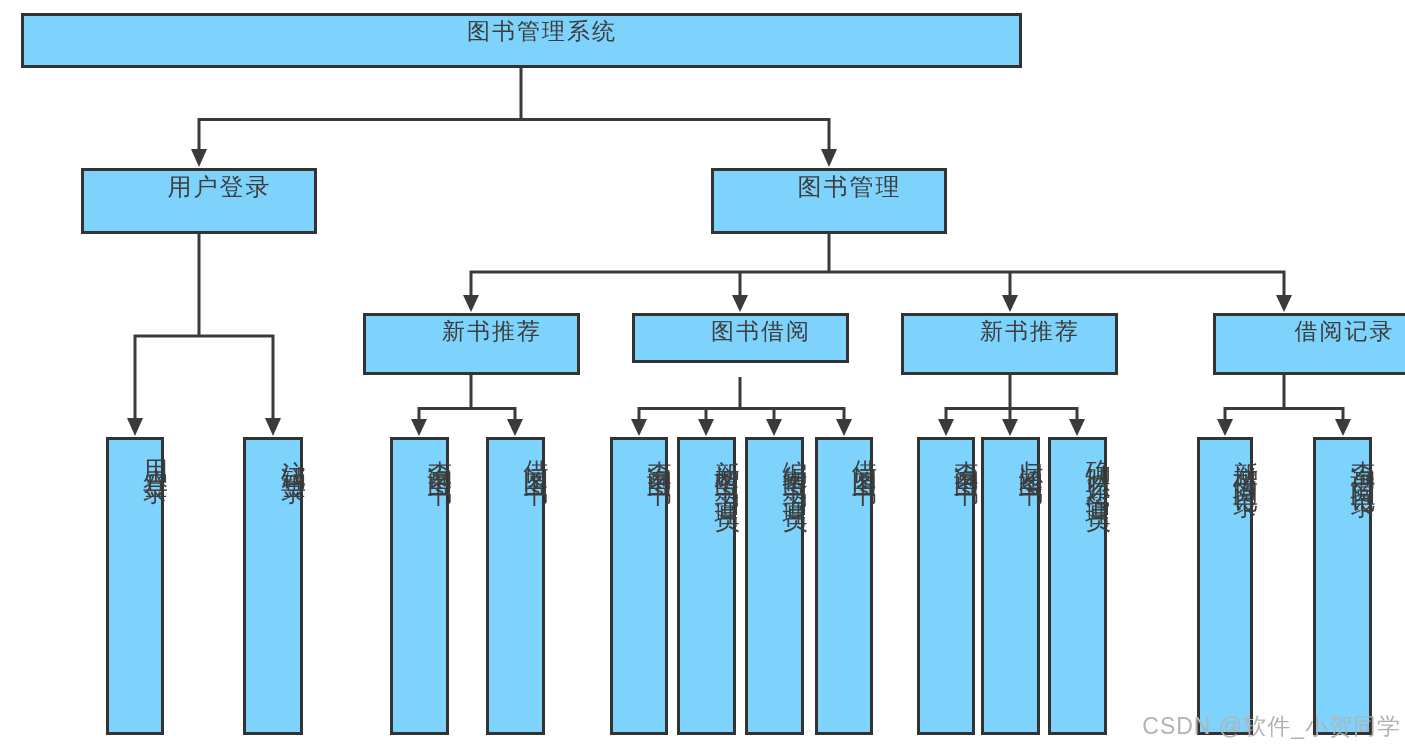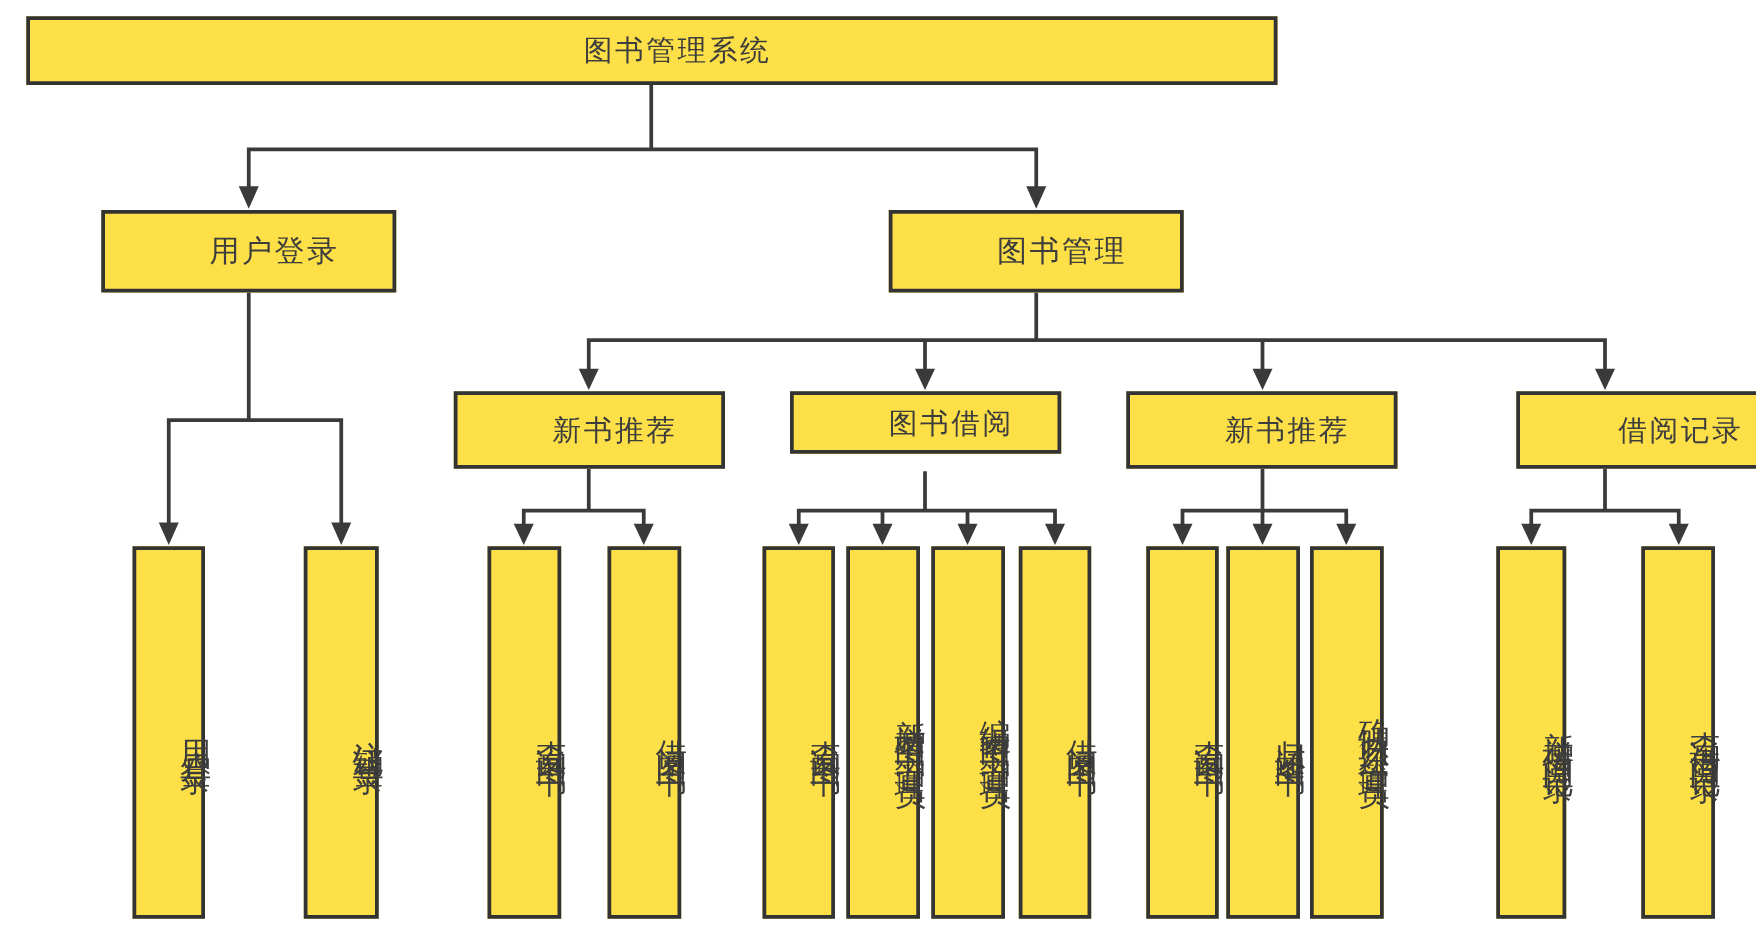--- a/index.html
+++ b/index.html
@@ -16,22 +16,22 @@
     width:1405px;height:747px;
     background:var(--background);
     overflow:hidden;
   }
   .connectors{position:absolute;left:0;top:0;width:1405px;height:747px;}
   .connectors path{stroke:var(--line);stroke-width:3;fill:none;}
   .connectors polygon{fill:var(--line);stroke:none;}
   .box{
     position:absolute;box-sizing:border-box;
     border:3px solid var(--box-border);
-    background:#fde047;
-    display:flex;align-items:center;justify-content:center;
+    background:#7dd3fc;
+    display:flex;align-items:flex-start;justify-content:center;
     color:var(--text);
     padding-left:41px;
   }
   .root-box span{font-size:23px;letter-spacing:2px;}
   .l2 span{font-size:24px;letter-spacing:2px;}
   .l3 span{font-size:23px;letter-spacing:2px;}
   .vbox span{
     writing-mode:vertical-rl;
     text-orientation:mixed;
     font-size:25px;line-height:1;
@@ -159,14 +159,15 @@
     <span>确认归还（管理员）</span>
   </div>
 
   <div class="box vbox" style="left:1197px;top:437px;width:56px;height:298px">
     <span>新增借阅记录</span>
   </div>
   <div class="box vbox" style="left:1313px;top:437px;width:59px;height:298px">
     <span>查询借阅记录</span>
   </div>
 
+  <div class="watermark">CSDN @软件_小贺同学</div>
 
 </div>
 
 </body></html>

